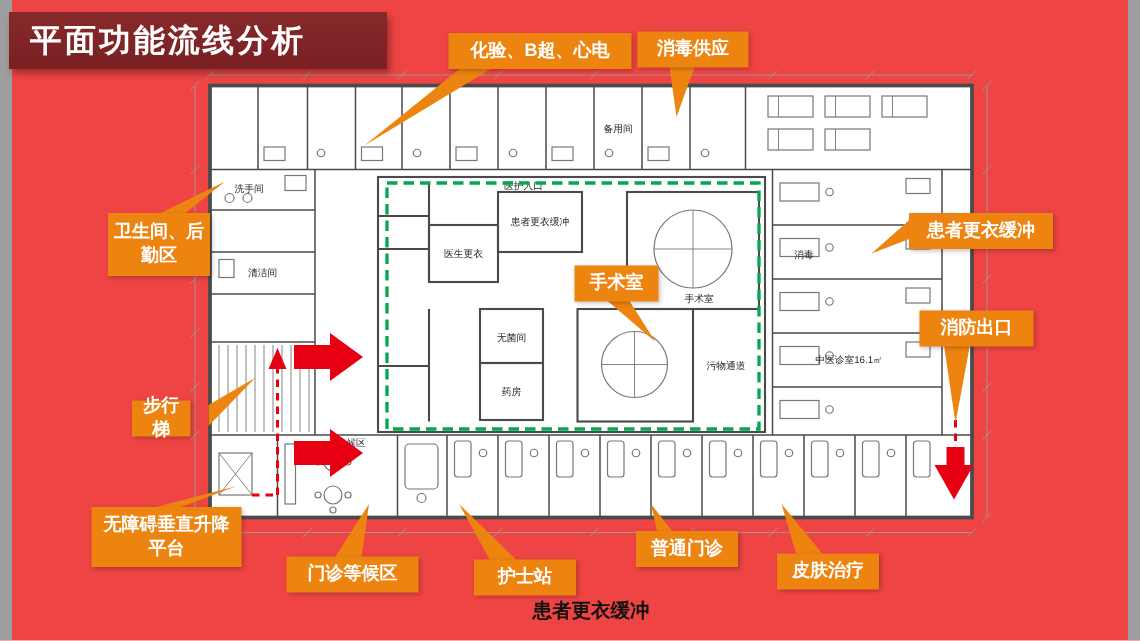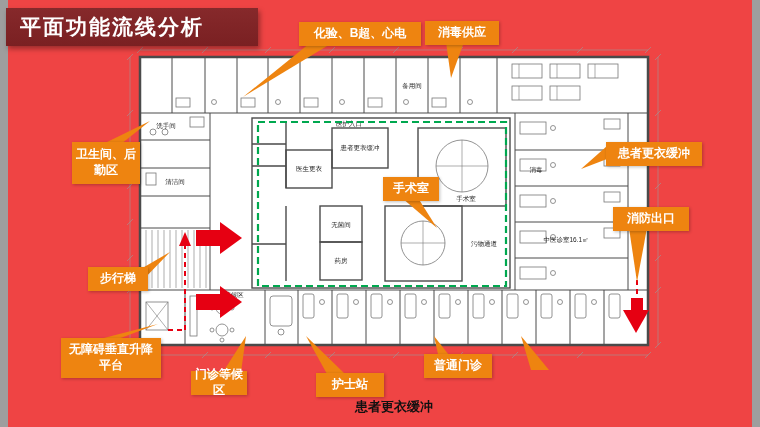--- a/index.html
+++ b/index.html
@@ -207,20 +207,21 @@
   </svg>
 
   <div class="title-banner">平面功能流线分析</div>
 
   <div class="callout" style="left:299px;top:22px;width:122px;height:22px">化验、B超、心电</div>
   <div class="callout" style="left:72px;top:142px;width:68px;height:42px">卫生间、后勤区</div>
   <div class="callout" style="left:425px;top:21px;width:74px;height:22px">消毒供应</div>
   <div class="callout" style="left:606px;top:142px;width:96px;height:22px">患者更衣缓冲</div>
   <div class="callout" style="left:613px;top:207px;width:76px;height:22px">消防出口</div>
   <div class="callout" style="left:383px;top:177px;width:56px;height:22px">手术室</div>
-  <div class="callout" style="left:88px;top:267px;width:60px;height:22px">步行梯</div>
+  <div class="callout" style="left:88px;top:267px;width:39px;height:22px">步行梯</div>
   <div class="callout" style="left:61px;top:338px;width:100px;height:40px">无障碍垂直升降平台</div>
-  <div class="callout" style="left:191px;top:371px;width:56px;height:22px">门诊等候区</div>
+  <div class="callout" style="left:191px;top:371px;width:88px;height:22px">门诊等候区</div>
   <div class="callout" style="left:316px;top:373px;width:68px;height:22px">护士站</div>
   <div class="callout" style="left:424px;top:354px;width:68px;height:22px">普通门诊</div>
+  <div class="callout" style="left:518px;top:369px;width:68px;height:22px">皮肤治疗</div>
 
   <div class="caption">患者更衣缓冲</div>
 </div>
 
 </body></html>

